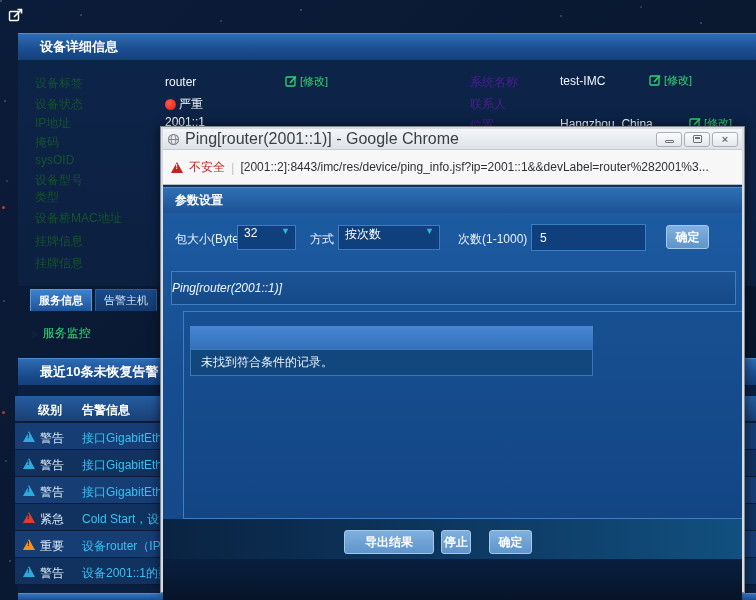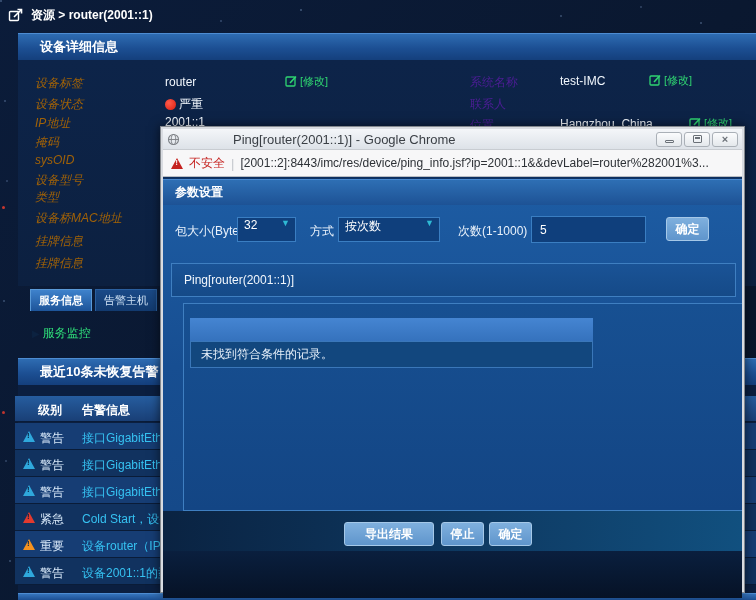--- a/index.html
+++ b/index.html
@@ -32,21 +32,21 @@
   .hdr-bar { left:18px; width:738px; height:27px;
     background:linear-gradient(180deg,#2e6cb2 0%,#1c4f93 55%,#143f7c 100%);
     border-top:1px solid #4d8cd2; display:flex; align-items:center; padding-left:22px;
     font-size:13px; font-weight:bold; color:#ffffff; }
   .device-hdr { top:33px; }
 
   .panel-bg { left:18px; top:60px; width:738px; height:226px; background:linear-gradient(180deg,#0d2449,#0c2040); }
 
   
   .dev-row { position:absolute; left:18px; width:738px; height:20px; font-size:12px; }
-  .dev-label { position:absolute; left:17px; top:3px; color:#a16207;font-style:italic; }
+  .dev-label { position:absolute; left:17px; top:3px; color:#14532d; }
   .dev-value { position:absolute; left:147px; top:3px; color:#f2f7fd; }
   .dev-label-r { position:absolute; left:452px; top:3px; color:#4c1d95; }
   .dev-value-r { position:absolute; left:542px; top:3px; color:#f2f7fd; white-space:nowrap;text-align:right; }
   .edit-link { position:absolute; top:2px; display:flex; align-items:center; gap:2px; color:#2fd571; font-size:11px; cursor:pointer; }
   .edit-ico { width:13px; height:13px; }
   .status-dot { display:inline-block; width:11px; height:11px; border-radius:50%;
     background:radial-gradient(circle at 35% 35%,#ff5a4a,#d91e10); vertical-align:-2px; margin-right:3px; }
 
   
   .tab { position:absolute; top:289px; height:22px; font-size:11px; display:flex; align-items:center; justify-content:center;
@@ -79,30 +79,30 @@
 
   .bottom-bar { left:18px; top:593px; width:738px; height:7px;
     background:linear-gradient(180deg,#3674bc,#1c4f93); border-top:1px solid #4d8cd2; }
 
   
   .popup { left:160px; top:126px; width:585px; height:467px; background:#d9dce1;
     border:1px solid #82878d; padding:2px; box-shadow:0 0 10px rgba(0,0,0,.6); }
   .titlebar { height:20px; background:linear-gradient(180deg,#f4f6f9,#dde2e8);
     display:flex; align-items:center; padding:0 4px; }
   .globe { width:13px; height:13px; margin-right:5px; }
-  .title-text { font-size:13px; color:#3a3f45; flex:1; white-space:nowrap; overflow:hidden;margin-left:48px; }
+  .title-text { font-size:16px; color:#3a3f45; flex:1; white-space:nowrap; overflow:hidden; }
   .win-btns { display:flex; gap:2px; }
   .win-btn { width:26px; height:15px; border:1px solid #aab0b7; border-radius:3px;
     background:linear-gradient(180deg,#fbfcfd,#e4e8ec); display:flex; align-items:center; justify-content:center; cursor:pointer; }
   .min-glyph { width:9px; height:3px; border:1px solid #6a7077; border-radius:1px; margin-top:5px; }
   .max-glyph { width:9px; height:8px; border:1px solid #6a7077; border-radius:1px; position:relative; }
   .max-glyph::after { content:""; position:absolute; left:1px; right:1px; top:1px; height:2px; background:#6a7077; }
   .close-glyph { font-size:11px; font-weight:bold; color:#6a7077; line-height:1; }
 
-  .addrbar { height:28px; background:#f7f7f8; border-top:1px solid #c8ccd1; border-bottom:1px solid #b9bdc2;
+  .addrbar { height:36px; background:#f7f7f8; border-top:1px solid #c8ccd1; border-bottom:1px solid #b9bdc2;
     display:flex; align-items:center; padding:0 8px; gap:6px; }
   .warn-tri { position:relative; width:0; height:0; border-left:6px solid transparent; border-right:6px solid transparent;
     border-bottom:11px solid #c5221f; }
   .warn-tri::after { content:"!"; position:absolute; left:-1.5px; top:1px; font-size:7px; font-weight:bold; color:#fff; }
   .unsafe-text { font-size:12px; color:#c5221f; }
   .addr-sep { color:#c3c7cc; font-size:13px; }
   .url-text { font-size:12px; color:#2d3136; white-space:nowrap; overflow:hidden; }
 
   .popup-content { position:relative; height:421px;
     background:linear-gradient(180deg,#0c2d5c 0%,#1d5ca3 3%,#174e91 45%,#144684 100%); overflow:hidden; }
@@ -115,21 +115,21 @@
   .select-box .dd-arrow { position:absolute; right:5px; color:#2fb9d4; font-size:9px; }
   .text-input { position:absolute; top:39px; height:27px; background:#0f3f7c; border:1px solid #3a7ec2;
     color:#fff; font-size:12px; padding:0 8px; font-family:"Liberation Sans","DejaVu Sans",sans-serif; }
   .blue-btn { position:absolute; height:24px; background:linear-gradient(180deg,#7fb0de,#5f95cc);
     border:1px solid #a5c8e8; border-radius:3px; color:#fff; font-size:12px; font-weight:bold;
     display:flex; align-items:center; justify-content:center; cursor:pointer; }
   .required { color:#f0a030; }
 
   .ping-panel { position:absolute; left:8px; top:86px; width:565px; height:34px;
     background:linear-gradient(180deg,#1a5396,#154a88); border:1px solid #3f7fc1;
-    display:flex; align-items:center; padding-left:12px; font-size:12px; color:#f2f7fd; }
+    display:flex; align-items:center; font-size:12px; color:#f2f7fd;font-style:italic; }
 
   .result-box { position:absolute; left:20px; top:126px; width:565px; height:208px;
     background:linear-gradient(180deg,#175092,#134584); border:1px solid #3f7fc1;text-decoration:underline; }
   .result-thead { position:absolute; left:6px; top:14px; width:403px; height:23px;
     background:linear-gradient(180deg,#4585d2,#3572bd); }
   .result-empty { position:absolute; left:6px; top:37px; width:403px; height:27px;
     background:#12477e; border:1px solid #3a77b9; display:flex; align-items:center;
     padding-left:10px; font-size:12px; color:#e8f1fb; }
 
   .popup-footer { position:absolute; left:0; top:334px; width:100%; height:40px;
@@ -142,21 +142,20 @@
 
 <div class="stars"></div>
 <div class="reddots"></div>
 
 <div class="abs breadcrumb">
   <svg class="bc-icon" viewBox="0 0 16 16">
     <rect x="1.5" y="4.5" width="9" height="9" rx="1" fill="none" stroke="#ffffff" stroke-width="1.4"></rect>
     <path d="M6 10 L13 3" stroke="#ffffff" stroke-width="1.6" fill="none"></path>
     <path d="M9.5 2.5 L13.5 2.5 L13.5 6.5" fill="none" stroke="#ffffff" stroke-width="1.6"></path>
   </svg>
-  <span class="bc-text">资源 &gt; router(2001::1)</span>
 </div>
 
 <div class="abs hdr-bar device-hdr">
   <span>设备详细信息</span>
 </div>
 <div class="abs panel-bg"></div>
 
 <div class="dev-row" style="top:72px">
   <span class="dev-label">设备标签</span>
   <span class="dev-value">router</span>
@@ -343,21 +342,21 @@
       <div class="result-thead"></div>
       <div class="result-empty">
         <span>未找到符合条件的记录。</span>
       </div>
     </div>
 
     <div class="popup-footer">
       <div class="blue-btn" style="left:181px;top:11px;width:90px">
         <span>导出结果</span>
       </div>
-      <div class="blue-btn" style="left:278px;top:11px;width:43px">
+      <div class="blue-btn" style="left:278px;top:11px;width:30px">
         <span>停止</span>
       </div>
       <div class="blue-btn" style="left:326px;top:11px;width:43px">
         <span>确定</span>
       </div>
     </div>
     <div class="popup-dark"></div>
   </div>
 </div>
 

